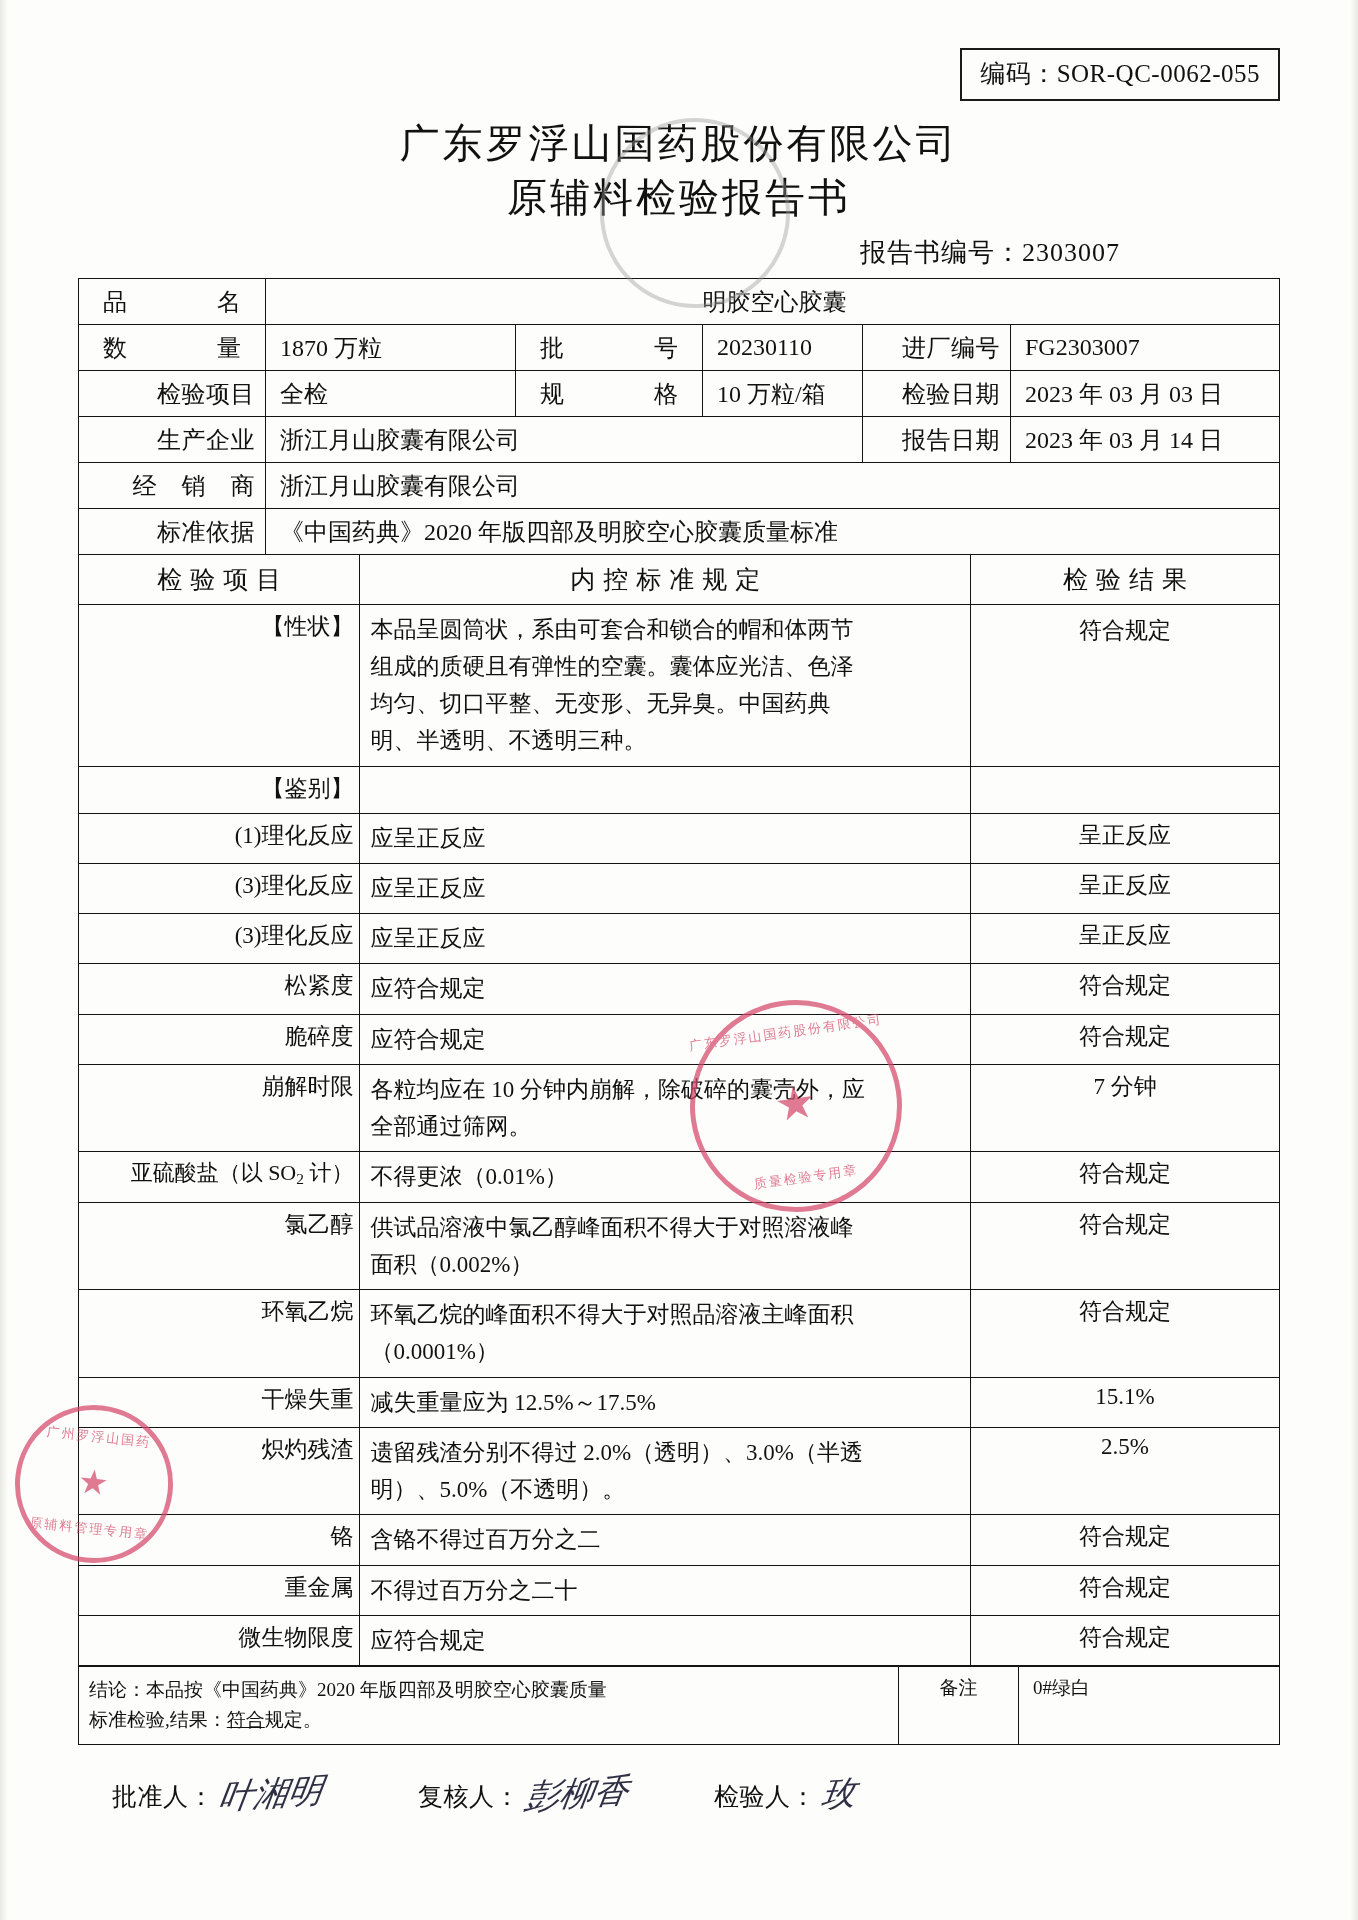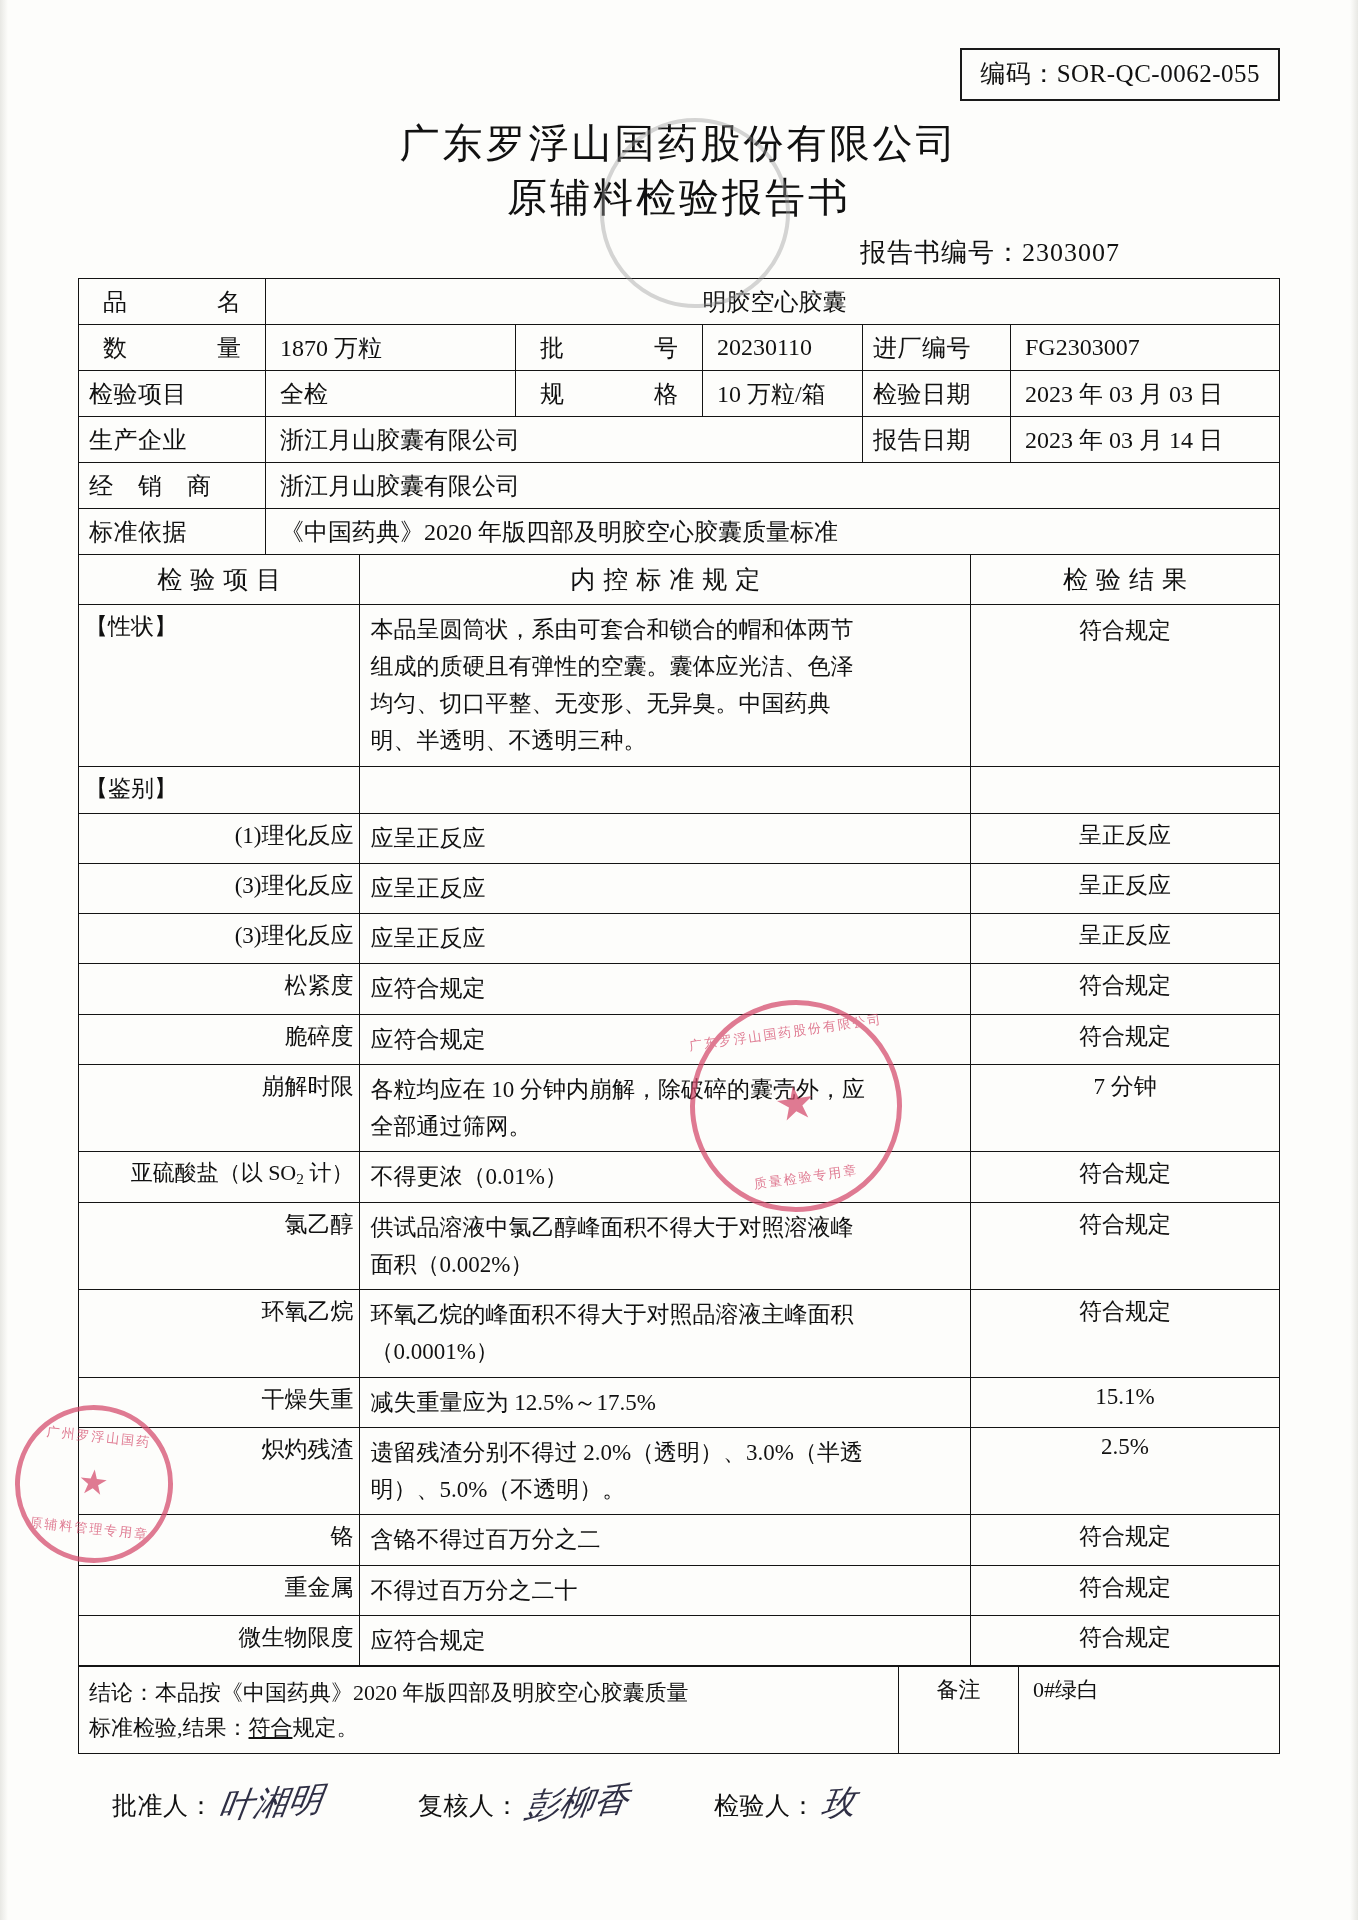--- a/index.html
+++ b/index.html
@@ -62,21 +62,21 @@
   
   table { border-collapse: collapse; width: 100%; }
   .hdr-table td {
     border: 1.5px solid #141414;
     font-size: 24px;
     height: 46px;
     padding: 2px 10px;
     vertical-align: middle;
   }
   .lbl {
-    text-align: left;
+    text-align: right;
     white-space: nowrap;
     letter-spacing: 0.5px;
     font-family: Liberation Mono, monospace;
   }
   .lbl.spread { letter-spacing: 14px; text-indent: 14px; }
   .val { text-align: left; padding-left: 14px !important; }
   .val.prod { text-align: center; }
 
   
   .main-table { margin-top: -1.5px; }
@@ -97,33 +97,33 @@
   }
   .c-item   { width: 225px; }
   .c-spec   { width: 516px; }
   .c-result { width: 261px; }
 
   .item-cell {
     text-align: right;
     white-space: nowrap;
     padding-right: 6px !important;
   }
-  .item-cell.group { text-align: left; padding-left: 6px !important; }
+  .item-cell.group { text-align: right; padding-left: 6px !important; }
   .spec-cell { line-height: 1.62; padding-left: 10px !important; }
   .result-cell { text-align: center; vertical-align: middle; }
   .result-cell.topal { vertical-align: top; padding-top: 10px !important; }
 
   .ln { display: block; }
   .blankline { display:block; height: 34px; }
   sub { font-size: 0.7em; vertical-align: baseline; position: relative; top: 4px; }
 
   
   .concl-table td {
     border: 1.5px solid #141414;
-    font-size: 22px;
+    font-size: 19px;
     vertical-align: top;
     padding: 8px 10px;
   }
   .concl-text { line-height: 1.6; }
   .concl-text .u { text-decoration: underline; }
   .c-remark-lbl { width: 120px; text-align: center; vertical-align: middle; }
   .c-remark-val { width: 261px; vertical-align: middle; padding-left: 14px !important; }
 
   
   .sig-row {

